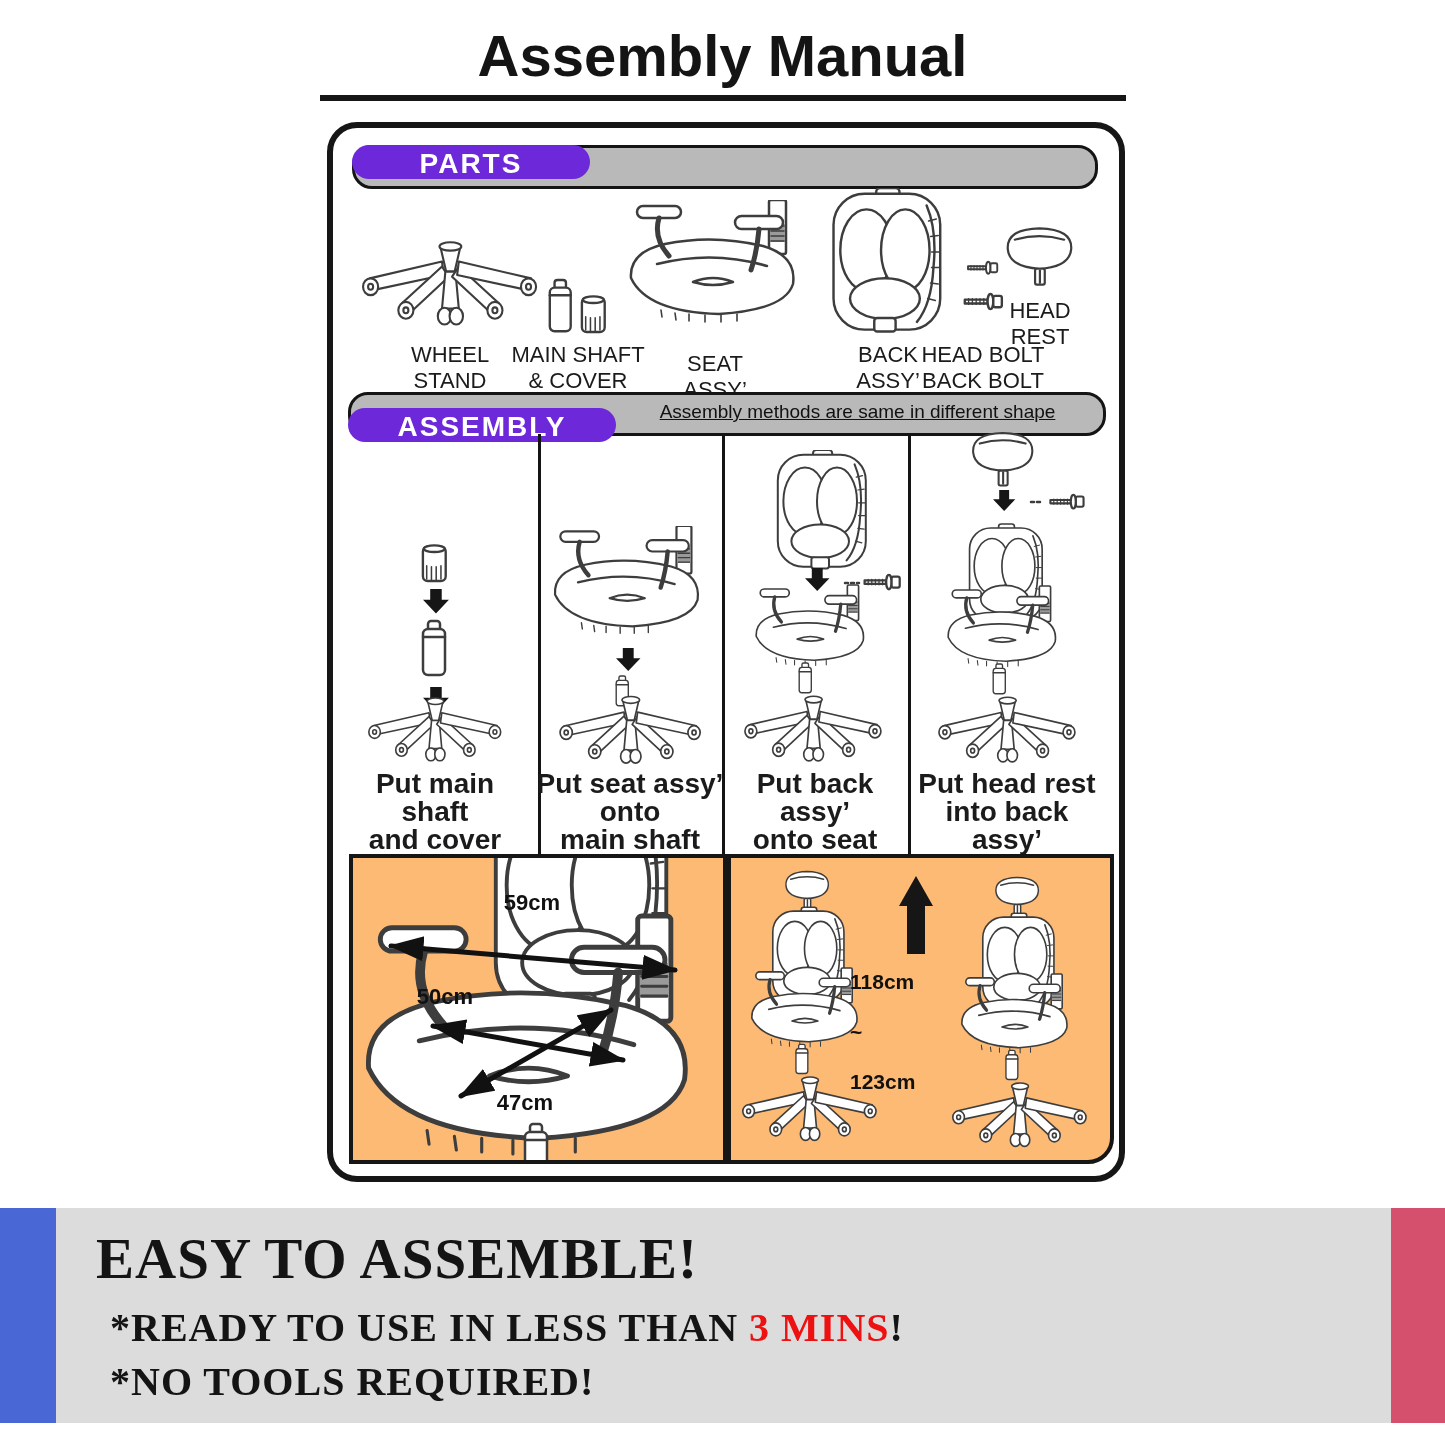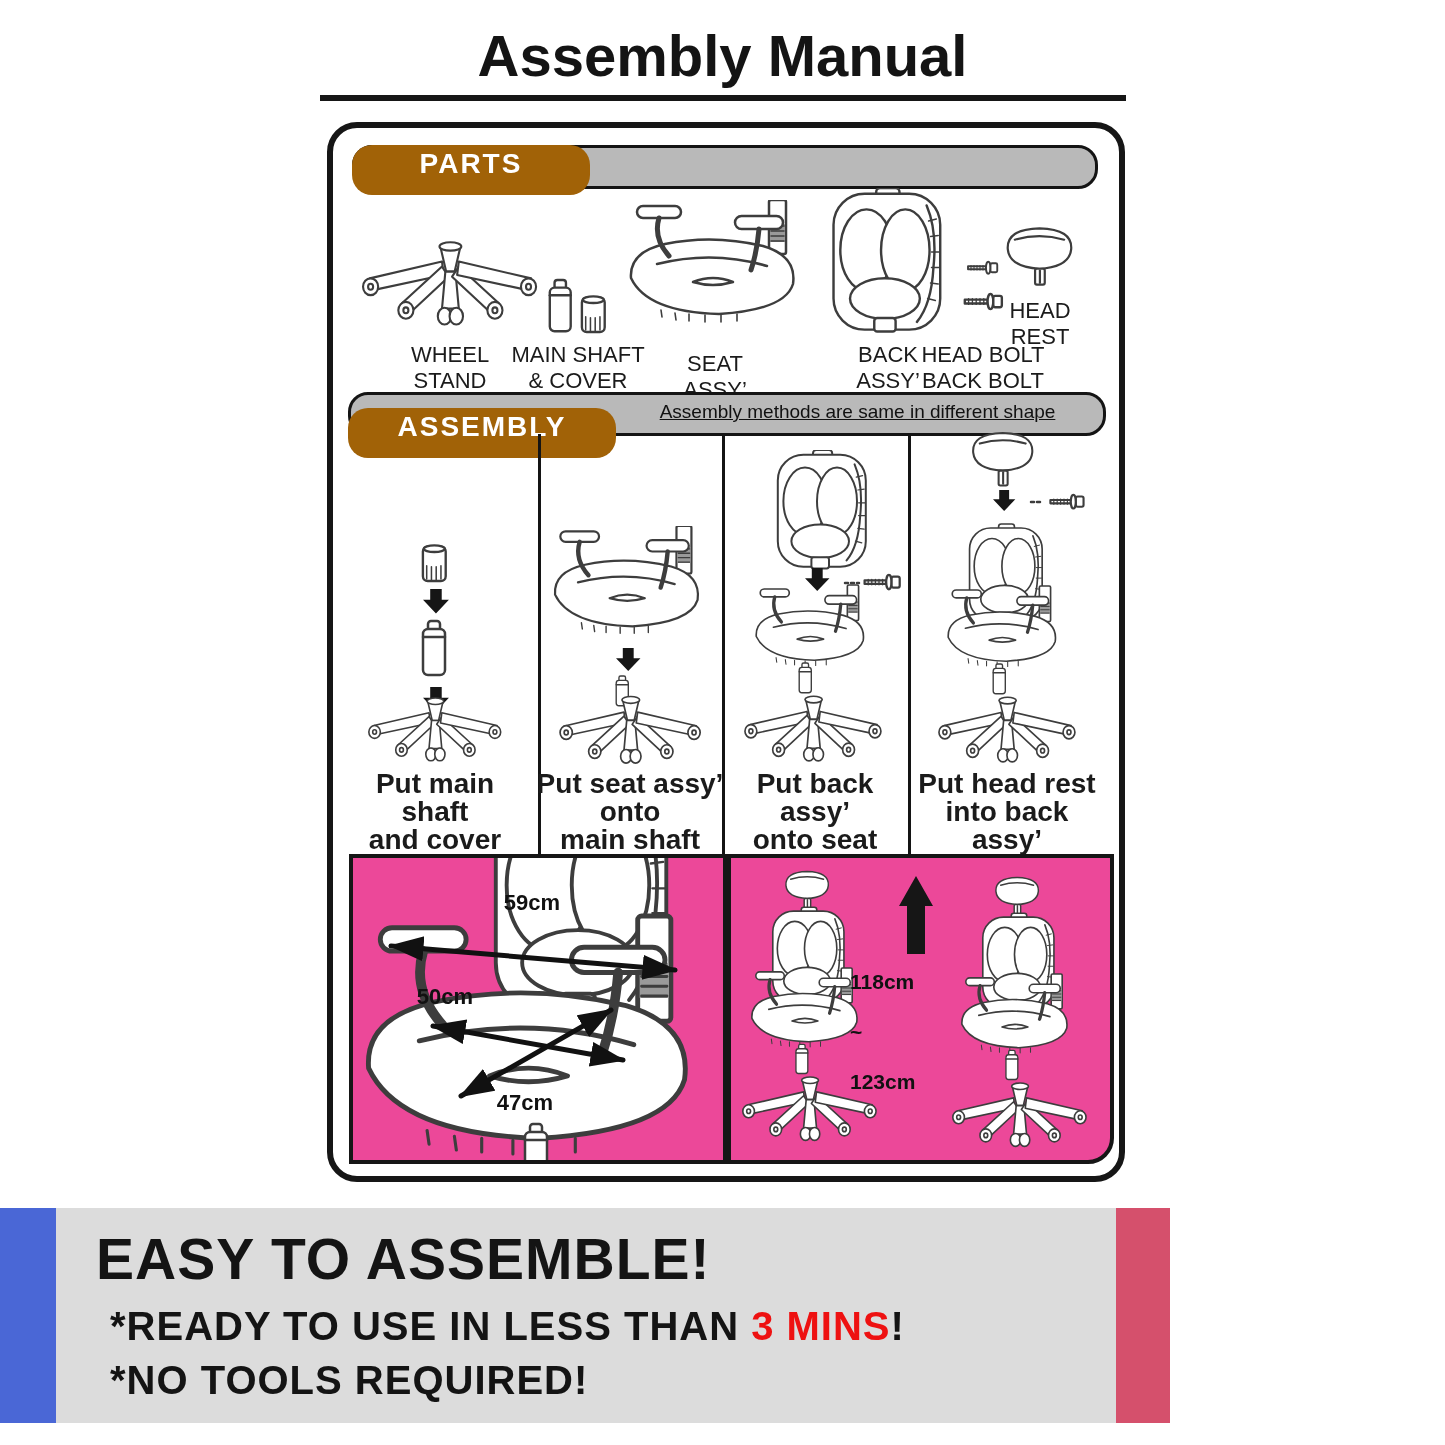--- a/index.html
+++ b/index.html
@@ -12,46 +12,46 @@
   .title-underline{position:absolute;left:320px;top:95px;width:806px;height:6px;background:#161616;}
 
   
   .manual-box{position:absolute;left:327px;top:122px;width:786px;height:1048px;
               border:6px solid #161616;border-radius:30px;background:#fff;}
 
   
   .section-bar{position:absolute;height:38px;background:#b9b9b9;border:3px solid #141414;border-radius:20px;}
   .parts-bar{left:19px;top:17px;width:740px;}
   .assembly-bar{left:15px;top:264px;width:752px;}
-  .section-pill{position:absolute;left:-3px;top:-3px;height:50px;background:#a16207;border-radius:20px;
+  .section-pill{position:absolute;left:-3px;top:-3px;height:34px;background:#6d28d9;border-radius:20px;
                 color:#fff;font-weight:bold;font-size:28px;letter-spacing:2px;text-align:center;line-height:38px;}
   .parts-pill{width:238px;}
   .assembly-pill{width:268px;margin-top:16px;}
   .assembly-note{position:absolute;left:275px;right:14px;top:0;height:32px;line-height:33px;
                  text-align:center;font-size:19px;color:#111;text-decoration:underline;}
 
   .fig{position:absolute;}
   .part-label{position:absolute;text-align:center;font-weight:normal;font-size:22px;line-height:26px;
               white-space:pre-line;color:#1b1b1b;}
 
   
   .divider{position:absolute;width:3px;background:#141414;top:306px;height:420px;}
   .step-caption{position:absolute;top:642px;width:190px;text-align:center;font-weight:bold;
                 font-size:28px;line-height:28px;white-space:pre-line;color:#1b1b1b;}
 
   
-  .dim-box{position:absolute;top:726px;height:310px;border:4px solid #161616;background:#ec4899;box-sizing:border-box;}
+  .dim-box{position:absolute;top:726px;height:310px;border:4px solid #161616;background:#fdba74;box-sizing:border-box;}
   .dim-box-left{left:16px;width:378px;}
   .dim-box-right{left:394px;width:387px;border-bottom-right-radius:26px;}
   .dim-label{position:absolute;width:120px;text-align:center;font-weight:bold;font-size:22px;color:#111;}
   .height-label{position:absolute;left:119px;top:86px;width:120px;text-align:left;font-weight:bold;
                 font-size:21px;line-height:25px;color:#111;white-space:pre-line;}
 
   
-  .banner{position:absolute;left:0;top:1208px;width:1170px;height:215px;background:#dcdcdc;}
+  .banner{position:absolute;left:0;top:1208px;width:1445px;height:215px;background:#dcdcdc;font-family:Liberation Serif, serif;}
   .banner-blue{position:absolute;left:0;top:0;width:56px;height:215px;background:#4a67d6;}
   .banner-pink{position:absolute;right:0;top:0;width:54px;height:215px;background:#d5506c;}
   .banner-headline{position:absolute;left:96px;top:18px;font-size:57px;font-weight:bold;
                    letter-spacing:1px;color:#141414;}
   .banner-line2{position:absolute;left:110px;top:96px;font-size:40px;font-weight:bold;letter-spacing:1px;color:#141414;}
   .banner-line3{position:absolute;left:110px;top:150px;font-size:40px;font-weight:bold;letter-spacing:1px;color:#141414;}
   .red{color:#ee1111;}
 
   
   .art{stroke:#3d3d3d;fill:#ffffff;stroke-width:2.5px;stroke-linejoin:round;stroke-linecap:round;}

